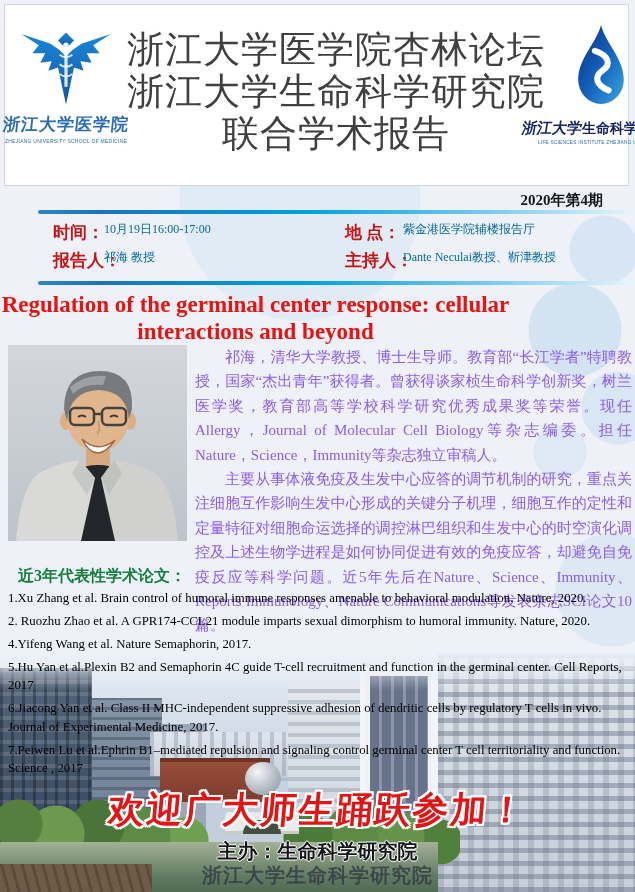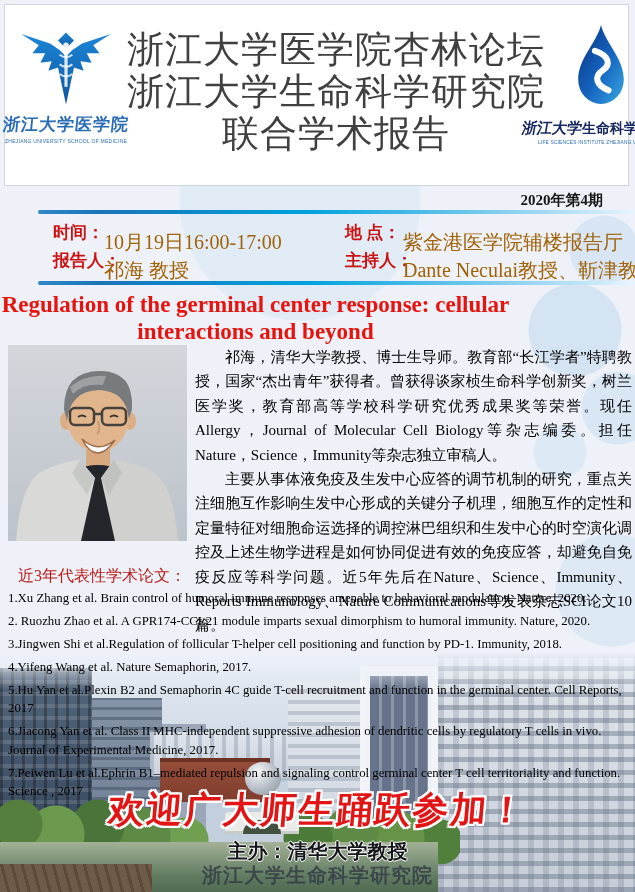--- a/index.html
+++ b/index.html
@@ -45,35 +45,35 @@
     font-size:15px;font-weight:bold;color:#161616;}
   .hr{position:absolute;left:38px;right:0;height:4px;z-index:2;border-radius:2px;
     background:linear-gradient(90deg,#2f87c4 0%,#1b74b8 10%,#00a2dc 45%,#6cc5ec 72%,#c3e6f7 92%,#e8f5fc 100%);}
   .hr1{top:210px;}
   .hr2{top:281px;}
   
   .info-row{position:absolute;left:0;width:635px;z-index:2;white-space:nowrap;}
   .info-row.r1{top:221px;}
   .info-row.r2{top:249px;}
   .lbl{position:absolute;color:#cc1111;font-weight:bold;font-size:17px;}
-  .val{position:absolute;color:#a16207;font-size:20px;margin-top:8px;}
+  .val{position:absolute;color:#0369a1;font-size:12px;}
   .l1,.l3{left:40px;margin-left:13px;}
   .v1,.v3{left:104px;}
   .l2,.l4{left:345px;}
   .v2,.v4{left:403px;}
   
   .talk-title{position:absolute;top:291px;left:0;width:511px;z-index:2;margin:0;
     text-align:center;color:#e8120e;font-size:23px;line-height:27px;font-weight:bold;}
   .talk-title span{display:inline-block;max-width:545px;}
   
   .photo{position:absolute;top:345px;left:8px;width:179px;height:196px;z-index:2;overflow:hidden;}
   .bio{position:absolute;top:345px;left:195px;width:437px;z-index:2;}
-  .bio p{margin:0;text-indent:2em;font-size:15px;line-height:24.4px;color:#000000;text-align:justify;}
-  
-  .pub-head{position:absolute;top:566px;left:18px;z-index:3;font-size:16px;font-weight:normal;color:#b91c1c;}
+  .bio p{margin:0;text-indent:2em;font-size:15px;line-height:24.4px;color:#8b5cf6;text-align:justify;}
+  
+  .pub-head{position:absolute;top:566px;left:18px;z-index:3;font-size:16px;font-weight:bold;color:#15803d;}
   .pubs{position:absolute;top:589px;left:8px;width:624px;z-index:3;margin:0;padding:0;list-style:none;}
   .pubs li{font-size:12.8px;line-height:18.4px;color:#000;margin-bottom:4.6px;}
   .pubs b{font-weight:normal;margin-top:10px;}
   
   .campus{position:absolute;top:652px;left:0;width:635px;height:240px;z-index:1;overflow:hidden;}
   .campus .sky{position:absolute;inset:0;background:linear-gradient(#e6ecf4 0%,#ccd7e4 45%,#c3cfdd 62%);}
   .campus .far-band{position:absolute;left:120px;top:92px;width:330px;height:34px;background:#c2cedb;
     box-shadow:0 3px 0 rgba(160,175,192,.6);}
   .b{position:absolute;}
   .b-left1{left:0;top:16px;width:92px;height:196px;
@@ -240,21 +240,20 @@
 
   <div class="bio">
     <p>祁海，清华大学教授、博士生导师。教育部“长江学者”特聘教授，国家“杰出青年”获得者。曾获得谈家桢生命科学创新奖，树兰医学奖，教育部高等学校科学研究优秀成果奖等荣誉。现任Allergy，Journal of Molecular Cell Biology等杂志编委。担任 Nature，Science，Immunity等杂志独立审稿人。</p>
     <p>主要从事体液免疫及生发中心应答的调节机制的研究，重点关注细胞互作影响生发中心形成的关键分子机理，细胞互作的定性和定量特征对细胞命运选择的调控淋巴组织和生发中心的时空演化调控及上述生物学进程是如何协同促进有效的免疫应答，却避免自免疫反应等科学问题。近5年先后在Nature、Science、Immunity、Reports Immunology、Nature Communications等发表杂志SCI论文10篇。</p>
   </div>
 
   <div class="pub-head">近3年代表性学术论文：</div>
   <ol class="pubs">
     <li><span>1.Xu Zhang et al. Brain control of humoral immune responses amenable to behavioral modulation. </span><b>Nature</b><span>, 2020.</span></li>
     <li><span>2. Ruozhu Zhao et al. A GPR174-CCL21 module imparts sexual dimorphism to humoral immunity. </span><b>Nature</b><span>, 2020.</span></li>
-    <li><span>3.Jingwen Shi et al.Regulation of follicular T-helper cell positioning and function by PD-1. </span><b>Immunity</b><span>,  2018.</span></li>
     <li><span>4.Yifeng Wang et al. </span><b>Nature Semaphorin</b><span>, 2017.</span></li>
     <li><span>5.Hu Yan et al.Plexin B2 and Semaphorin 4C guide T-cell recruitment and function in the germinal center. </span><b>Cell Reports</b><span>, 2017</span></li>
     <li><span>6.Jiacong Yan et al. Class II MHC-independent suppressive adhesion of dendritic cells by regulatory T cells in vivo. </span><b>Journal of Experimental Medicine</b><span>, 2017.</span></li>
     <li><span>7.Peiwen Lu et al.Ephrin B1–mediated repulsion and signaling control germinal center T cell territoriality and function. </span><b>Science</b><span> , 2017</span></li>
   </ol>
 
   <div class="campus">
     <div class="sky"></div>
     <div class="far-band b"></div>
     <div class="b b-left1"></div>
@@ -271,15 +270,15 @@
     <div class="b green"></div>
     <div class="b water"></div>
     <div class="b walkway"></div>
     <div class="b bridge">
         <div class="arch"></div>
       </div>
     <div class="fade-top"></div>
   </div>
 
   <div class="welcome">欢迎广大师生踊跃参加！</div>
-  <div class="org org1">主办：清华大学教授</div>
+  <div class="org org1">主办：生命科学研究院</div>
   <div class="org org2">浙江大学生命科学研究院</div>
 </div>
 
 </body></html>

